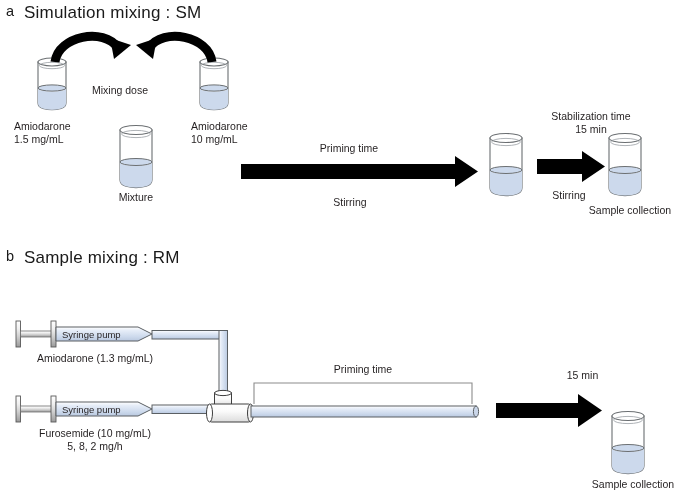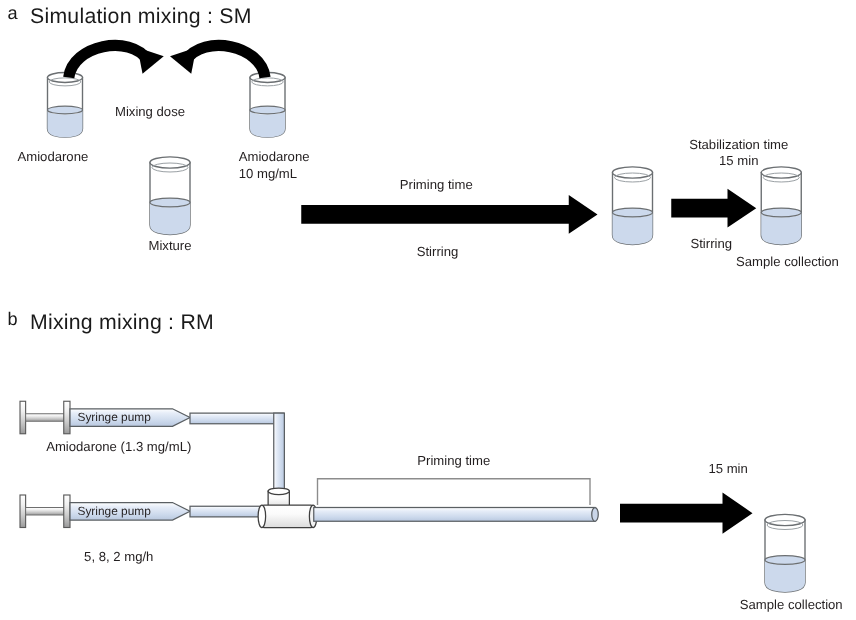--- a/index.html
+++ b/index.html
@@ -201,43 +201,45 @@
                Q644,451.8 628,451.8 Q612,451.8 612,448 Z" fill="#ccd9ec" stroke="none"></path>
       <ellipse cx="628" cy="448" rx="16" ry="3.5" fill="#ccd9ec" stroke="#6b6f72" stroke-width="1"></ellipse>
       <ellipse cx="628" cy="416" rx="16" ry="4.5" fill="#ffffff" stroke="#6b6f72" stroke-width="1.1"></ellipse>
       <ellipse cx="628" cy="420" rx="14.4" ry="3.6" fill="none" stroke="#9aa0a4" stroke-width="0.8"></ellipse>
     </g>
   </svg>
 
   <div class="abs cap" style="left:60px; top:84px; width:120px;">Mixing dose</div>
 
   <div class="abs cap cap-l" style="left:14px; top:120px; width:110px;">Amiodarone</div>
+  <div class="abs cap cap-l" style="left:14px; top:133px; width:110px;">1.5 mg/mL</div>
 
   <div class="abs cap cap-l" style="left:191px; top:120px; width:110px;">Amiodarone</div>
   <div class="abs cap cap-l" style="left:191px; top:133px; width:110px;">10 mg/mL</div>
 
   <div class="abs cap" style="left:96px; top:191px; width:80px;">Mixture</div>
 
   <div class="abs cap" style="left:289px; top:142px; width:120px;">Priming time</div>
   <div class="abs cap" style="left:300px; top:196px; width:100px;">Stirring</div>
 
   <div class="abs cap" style="left:511px; top:110px; width:160px;">Stabilization time</div>
   <div class="abs cap" style="left:511px; top:123px; width:160px;">15 min</div>
   <div class="abs cap" style="left:524px; top:189px; width:90px;">Stirring</div>
 
   <div class="abs cap" style="left:575px; top:204px; width:110px;">Sample collection</div>
 
   <div class="abs panel-letter" style="left:6px; top:248px;">b</div>
-  <div class="abs panel-label" style="left:24px; top:248px;">Mixing mixing : RM</div>
+  <div class="abs panel-label" style="left:24px; top:248px;">Sample mixing : RM</div>
 
   <div class="abs cap cap-l" style="left:62px; top:328px; font-size:9.5px;">Syringe pump</div>
   <div class="abs cap cap-l" style="left:62px; top:403px; font-size:9.5px;">Syringe pump</div>
 
   <div class="abs cap" style="left:10px; top:352px; width:170px;">Amiodarone (1.3 mg/mL)</div>
 
+  <div class="abs cap" style="left:10px; top:427px; width:170px;">Furosemide (10 mg/mL)</div>
   <div class="abs cap" style="left:10px; top:440px; width:170px;">5, 8, 2 mg/h</div>
 
   <div class="abs cap" style="left:303px; top:363px; width:120px;">Priming time</div>
 
   <div class="abs cap" style="left:490px; top:369px; width:185px;">15 min</div>
 
   <div class="abs cap" style="left:578px; top:478px; width:110px;">Sample collection</div>
 
 </div>
 

